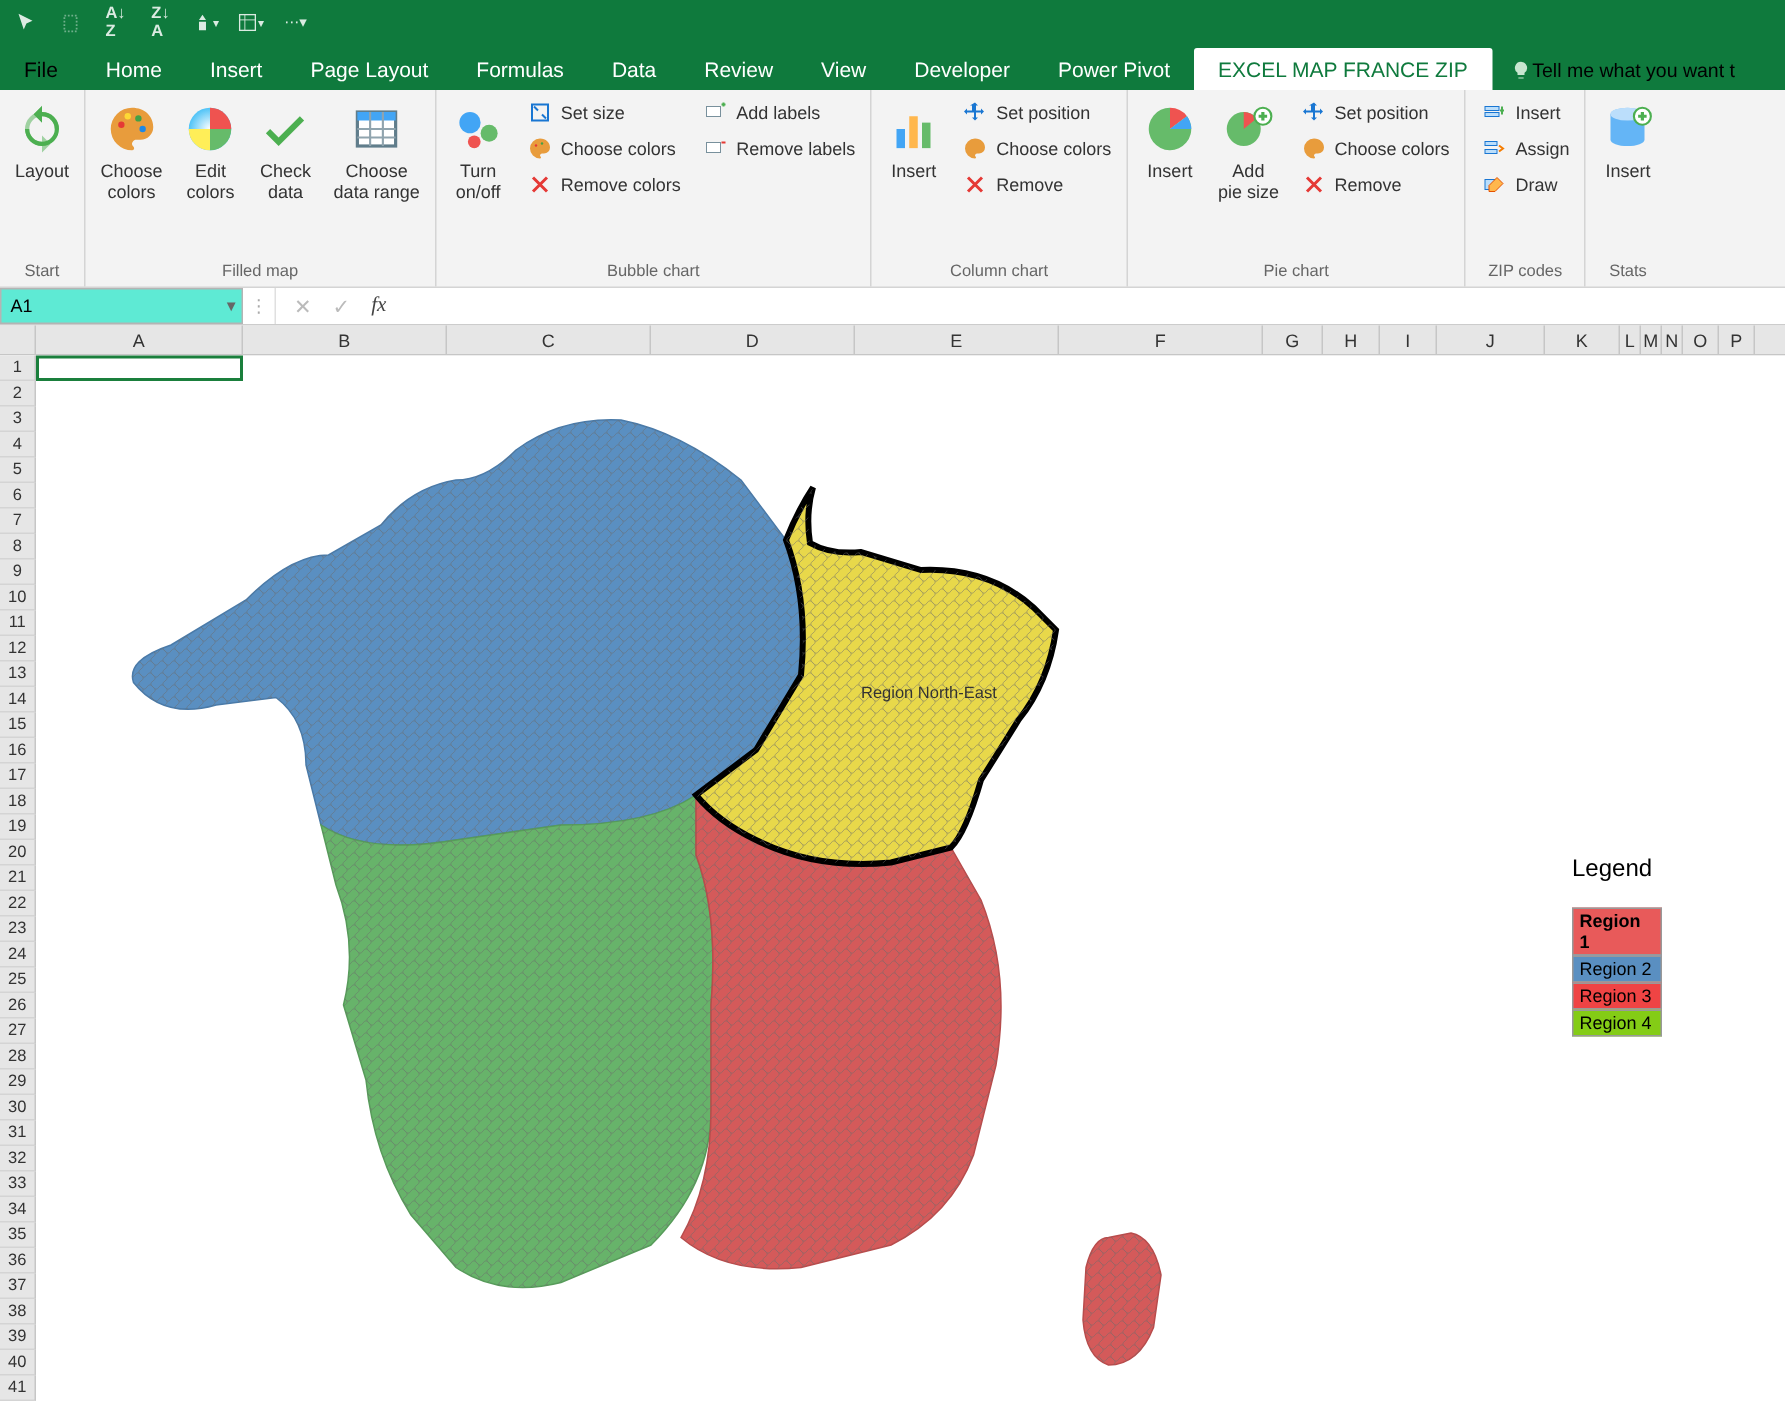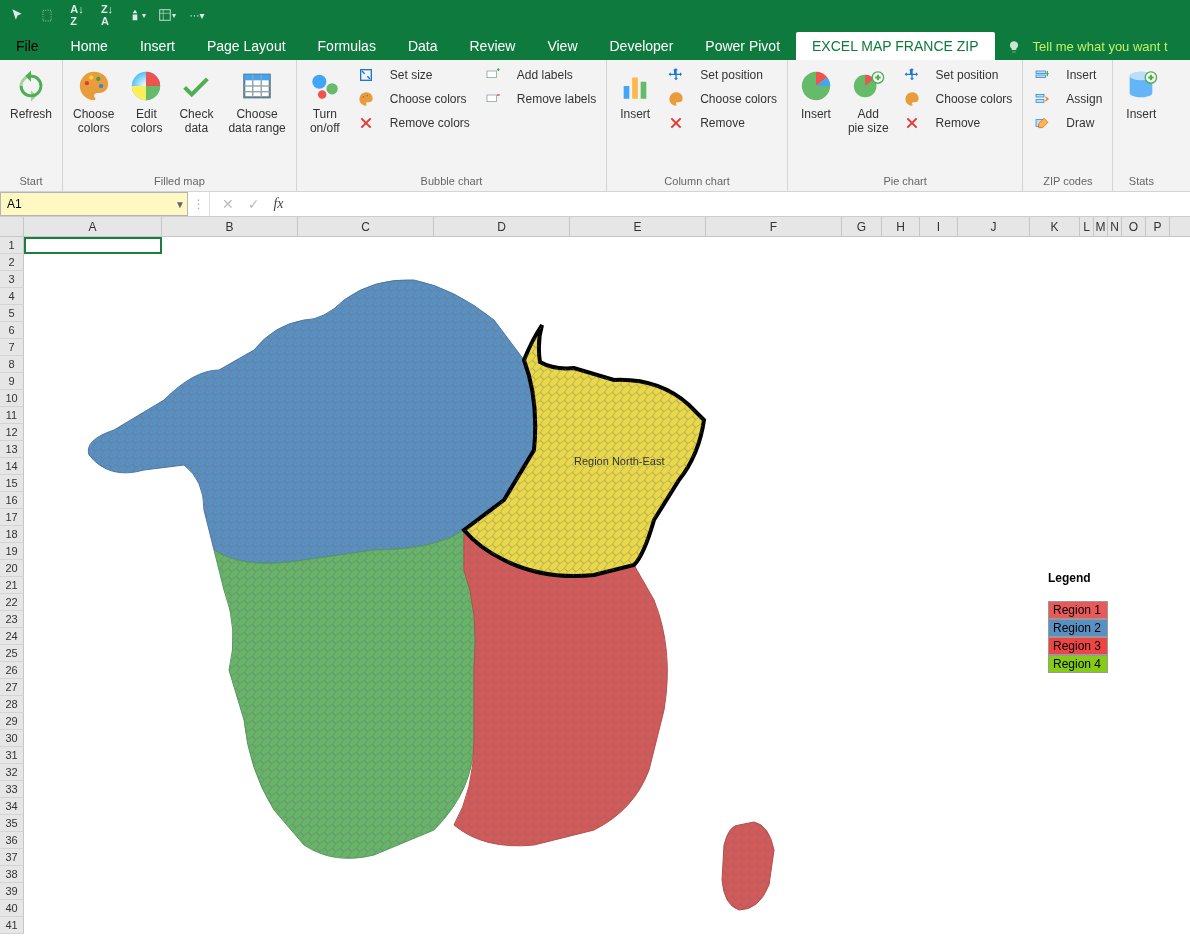--- a/index.html
+++ b/index.html
@@ -9,37 +9,37 @@
   .titlebar { height: 30px; background: #0f7a3d; display: flex; align-items: center; color: #fff; padding: 0 8px; }
   .qat { display: flex; gap: 12px; align-items: center; }
   .qat-icon { width: 18px; height: 18px; opacity: 0.85; display:flex;align-items:center;justify-content:center; }
   .title-center { flex: 1; text-align: center; font-size: 13px; }
   
   
   .tabs-row { height: 30px; background: #0f7a3d; display: flex; align-items: flex-end; }
   .tab { padding: 6px 16px 6px; color: #fff; font-size: 14px; cursor: pointer; }
   .tab.active { background: #fff; color: #0f7a3d; border-top-left-radius: 2px; border-top-right-radius: 2px; }
   .tab.file { background:transparent;color:#000000; }
-  .tellme { margin-left: 12px; display:flex;align-items:center;gap:12px;color:#bef264;font-size:13px;padding-bottom:6px; }
+  .tellme { margin-left: 12px; display:flex;align-items:center;gap:1px;color:#000000;font-size:13px;padding-bottom:6px; }
   
   
   .ribbon { height: 132px; background: #f3f3f3; display: flex; border-bottom: 1px solid #d4d4d4; }
   .group { border-right: 1px solid #d4d4d4; padding: 4px 6px 2px; display:flex;flex-direction:column;justify-content:space-between; }
   .group-content { display:flex;gap:6px;align-items:flex-start;flex:1; }
   .group-label { text-align:center;font-size:11px;color:#666;padding:2px 0; }
   .big-btn { display:flex;flex-direction:column;align-items:center;justify-content:flex-start;padding:4px 4px;min-width:44px;cursor:pointer; }
   .big-btn-icon { width:36px;height:36px;margin-bottom:4px;display:flex;align-items:center;justify-content:center; }
   .big-btn-label { font-size:12px;text-align:center;line-height:1.15;color:#333; }
   .small-btn-col { display:flex;flex-direction:column;gap:2px; }
-  .small-btn { display:flex;align-items:center;gap:15px;padding:2px 4px;cursor:pointer;font-size:12px;color:#333;white-space:nowrap; }
+  .small-btn { display:flex;align-items:center;gap:5px;padding:2px 4px;cursor:pointer;font-size:12px;color:#333;white-space:nowrap; }
   .small-icon { width:18px;height:18px;display:flex;align-items:center;justify-content:center; }
   
   
   .formula-row { height: 25px; background:#fff; border-bottom:1px solid #ccc; display:flex;align-items:stretch; }
-  .name-box { width:188px;border:1px solid #b4b4b4;display:flex;align-items:center;padding:4px 6px;font-size:12px;background:#fef9c3;position:relative; }
+  .name-box { width:162px;border:1px solid #b4b4b4;display:flex;align-items:center;padding:4px 6px;font-size:12px;background:#5eead4;position:relative; }
   .name-box-dd { position:absolute;right:2px;color:#666;font-size:10px; }
   .fb-sep { width:22px;display:flex;align-items:center;justify-content:center;color:#aaa;border-right:1px solid #e0e0e0; }
   .fb-btns { display:flex;align-items:center;gap:14px;padding:0 12px;color:#bbb; }
   .fx { font-style:italic;font-family:"Times New Roman",serif;font-size:14px;color:#444; }
   .formula-input { flex:1;border:none;outline:none;padding:0 8px;font-size:12px; }
   
   
   .col-headers { height:20px;background:#e6e6e6;display:flex;border-bottom:1px solid #c6c6c6; }
   .row-hdr-spacer { width:24px;border-right:1px solid #c6c6c6;background:#e6e6e6; }
   .col-hdr { border-right:1px solid #c6c6c6;text-align:center;font-size:12px;color:#333;line-height:20px; }
@@ -48,23 +48,23 @@
   .grid-area { position:absolute;left:0;top:237px;right:0;bottom:0;background:#fff; }
   .row-headers { position:absolute;left:0;top:0;width:24px;background:#e6e6e6; }
   .row-hdr { height:17px;border-bottom:1px solid #d4d4d4;border-right:1px solid #c6c6c6;text-align:center;font-size:11px;color:#333;line-height:17px; }
   .cell-a1 { position:absolute;left:24px;top:0;width:138px;height:17px;border:2px solid #1a7f3c; pointer-events:none; }
   
   
   .map-container { position:absolute;left:74px;top:270px;width:720px;height:660px; }
   
   
   .legend-container { position:absolute;left:1048px;top:571px;width:60px; }
-  .legend-title { font-weight:bold;font-size:12px;margin-bottom:16px;text-align:left; }
+  .legend-title { font-weight:normal;font-size:16px;margin-bottom:16px;text-align:left; }
   .legend-item { font-size:12px;padding:1px 4px;border:1px solid #999; }
-  .lg1{background:#e85a5a;} .lg2{background:#5a8fc1;} .lg3{background:#ef4444;} .lg4{background:#84cc16;}
+  .lg1{background:#e85a5a;font-weight:bold;} .lg2{background:#5a8fc1;} .lg3{background:#ef4444;} .lg4{background:#84cc16;}
 </style>
 </head>
 <body>
 
 <div class="titlebar">
   <div class="qat">
     <span class="qat-icon">
         <svg width="14" height="14" viewBox="0 0 24 24">
           <path fill="#fff" d="M4 2l6 18 3-7 7-3z"></path>
         </svg>
@@ -118,21 +118,21 @@
 
   <div class="group">
     <div class="group-content">
       <div class="big-btn">
         <div class="big-btn-icon">
             <svg width="34" height="34" viewBox="0 0 24 24">
               <path fill="#4caf50" d="M12 4V1L8 5l4 4V6a6 6 0 11-6 6H4a8 8 0 108-8z"></path>
               <path fill="#4caf50" d="M12 20v3l4-4-4-4v3a6 6 0 116-6h2a8 8 0 10-8 8z" opacity=".5"></path>
             </svg>
           </div>
-        <div class="big-btn-label">Refresh</div>
+        <div class="big-btn-label">Layout</div>
       </div>
     </div>
     <div class="group-label">Start</div>
   </div>
 
   <div class="group">
     <div class="group-content">
       <div class="big-btn">
         <div class="big-btn-icon">
             <svg width="34" height="34" viewBox="0 0 24 24">

